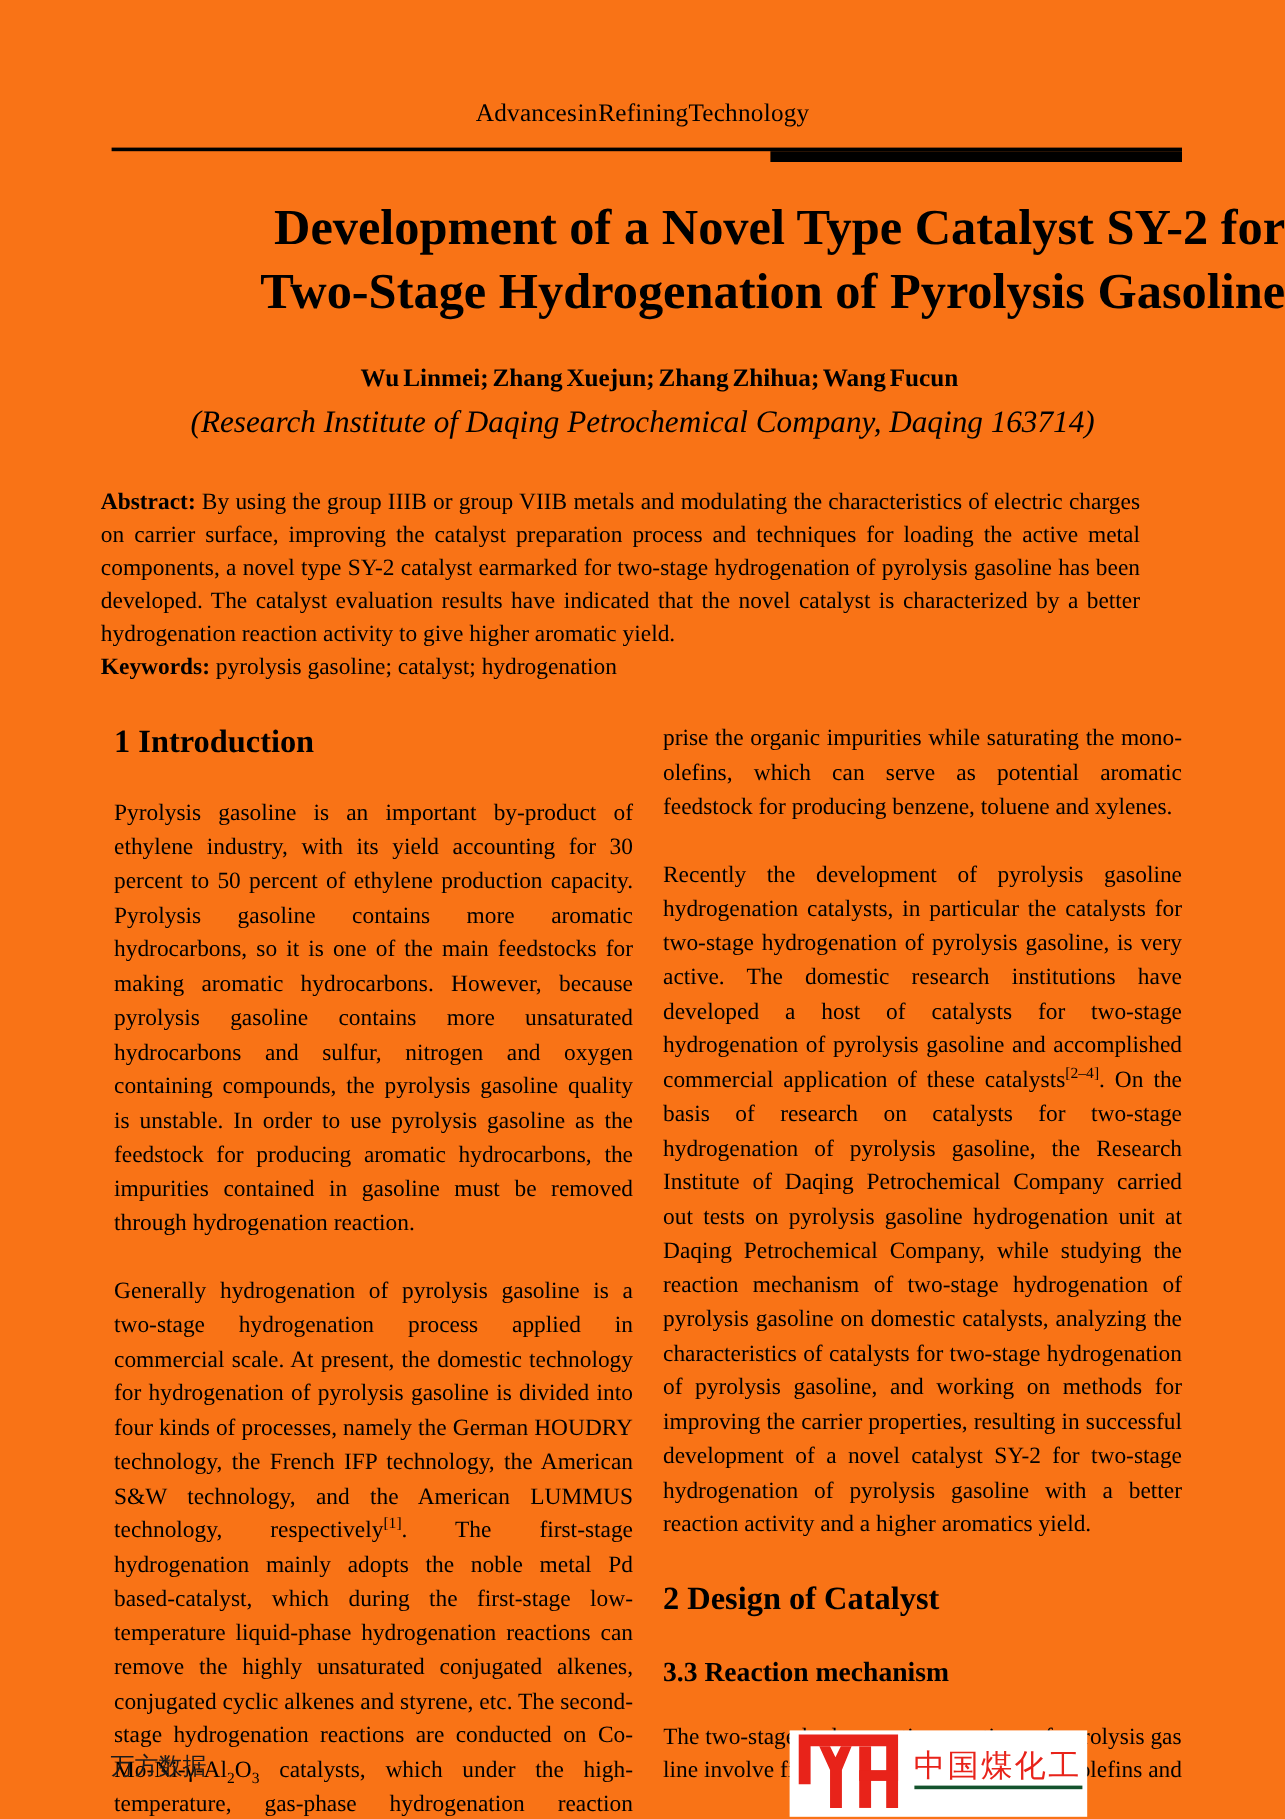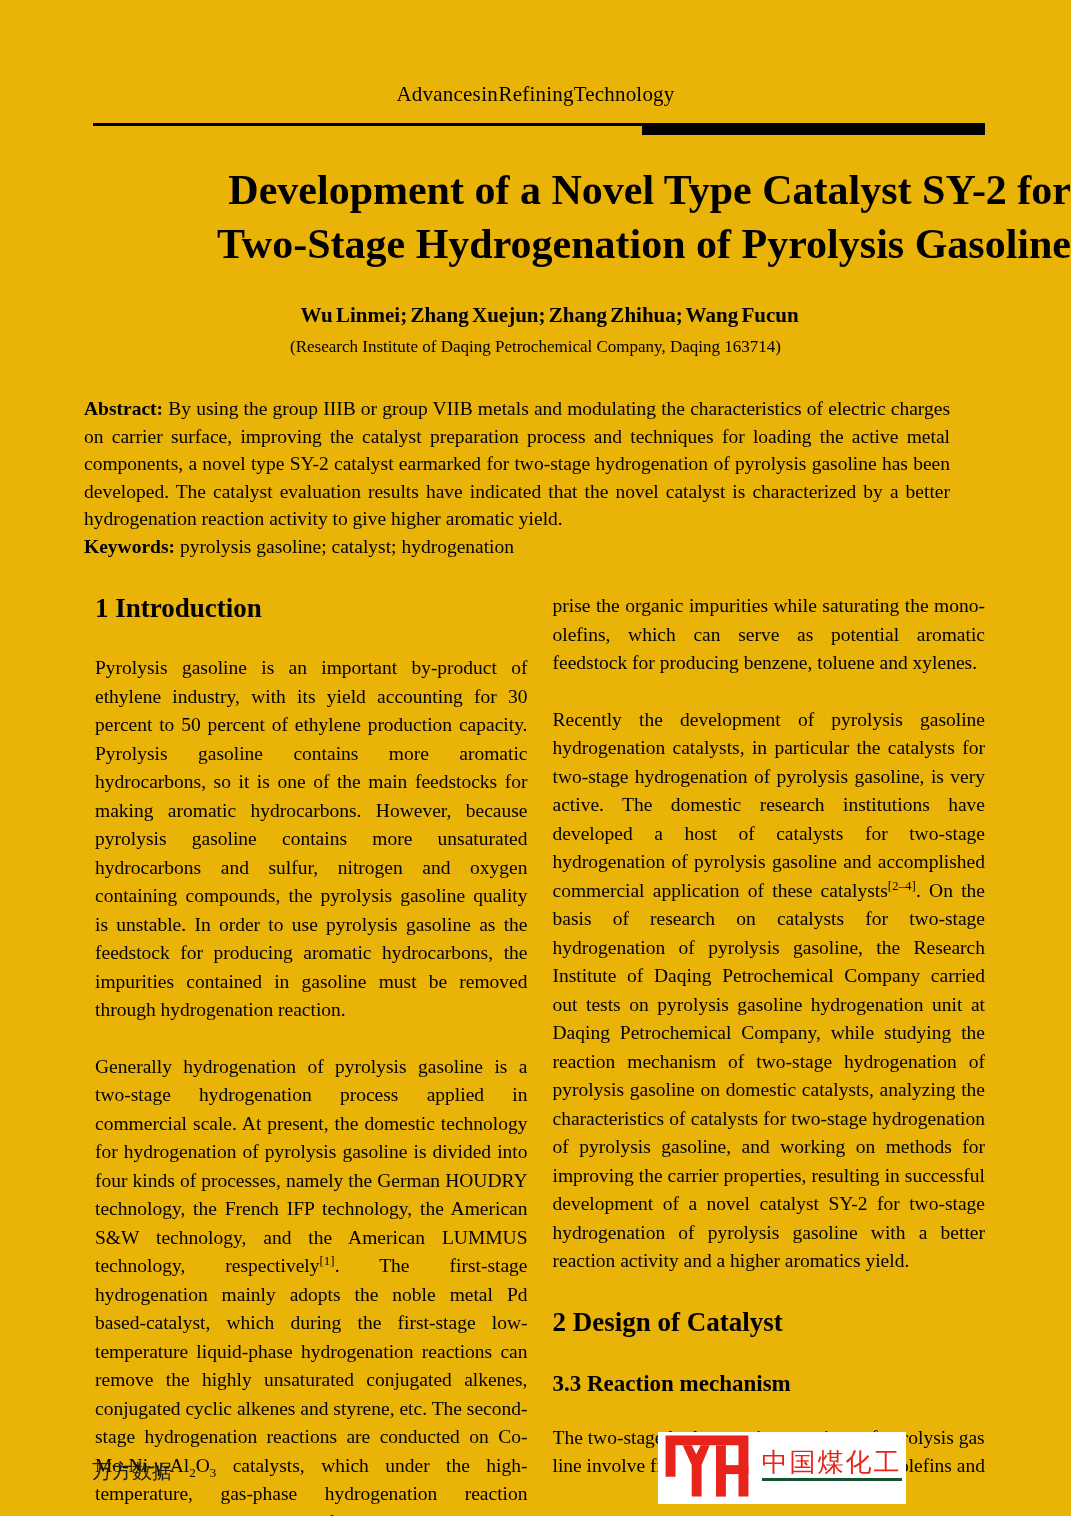--- a/index.html
+++ b/index.html
@@ -1,20 +1,20 @@
 <!DOCTYPE html>
 <html><head>
 <meta charset="utf-8">
 <style>
   html,body { margin:0; padding:0; background:#e8e8e8; }
   .page {
     position:relative;
     width:1071px; height:1516px;
     margin:0 auto;
-    background:#eab308;
+    background:#f97316;
     color:#000;
     font-family:"Liberation Serif", serif;
     overflow:hidden;
   }
   .journal {
     padding-top:82px;
     text-align:center;
     font-size:21px;
     word-spacing:-5px;
     letter-spacing:0.2px;
@@ -36,21 +36,22 @@
     margin-top:32px;
     text-align:center;
     font-weight:bold;
     font-size:21px;
     word-spacing:-2px;
     margin-left:28px;
   }
   .affiliation {
     margin-top:9px;
     text-align:center;
-    font-size:17px;
+    font-style:italic;
+    font-size:26px;
   }
 
   .abstract {
     margin:38px 121px 0 84px;
     font-size:19.5px;
     line-height:27.5px;
     text-align:justify;
     font-family:Liberation Serif, serif;
   }
   .abstract b { font-weight:bold; }

